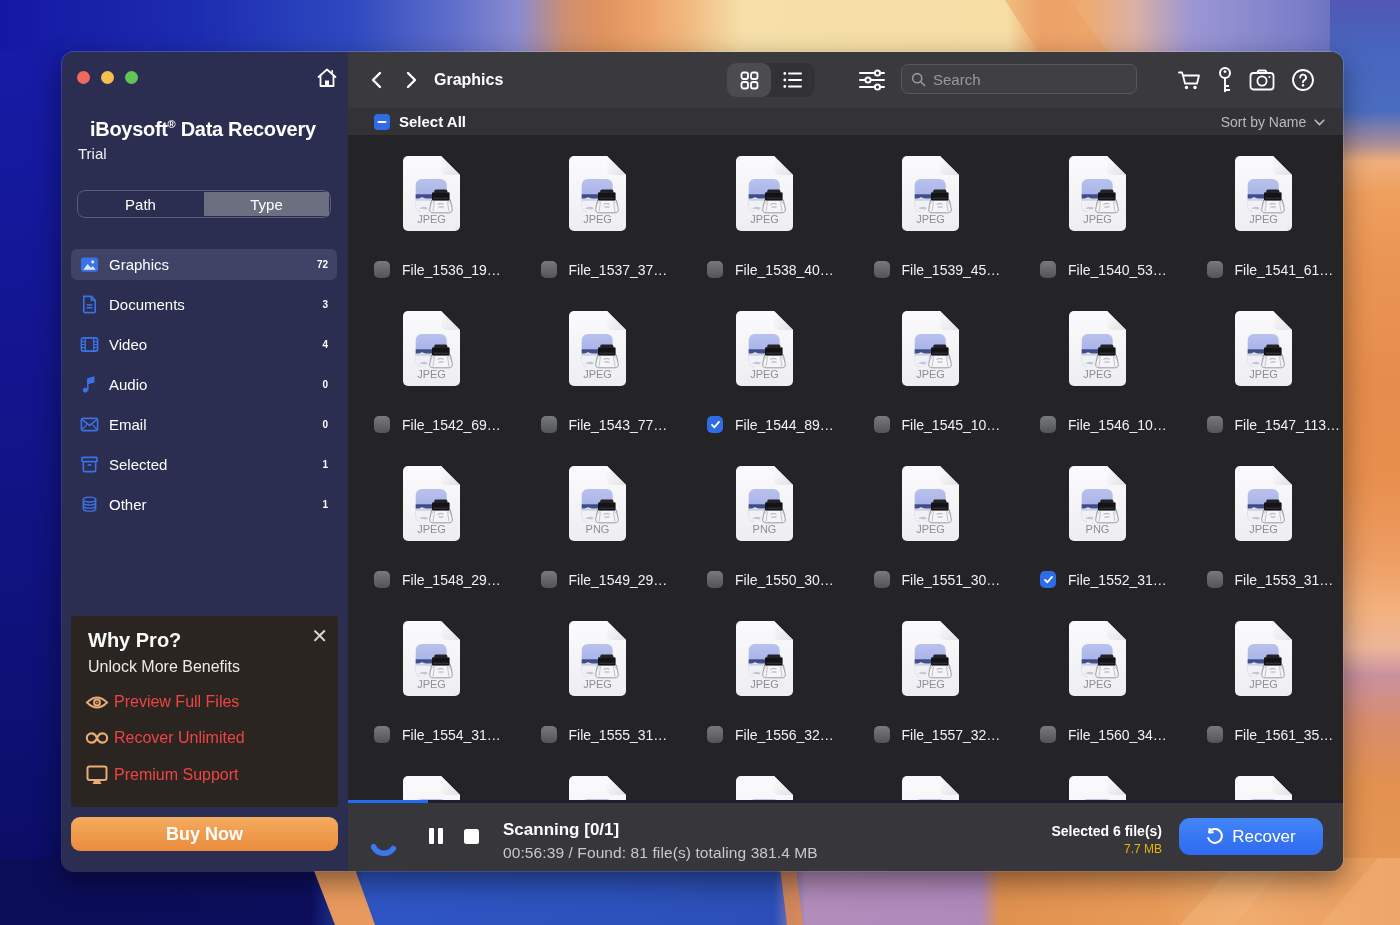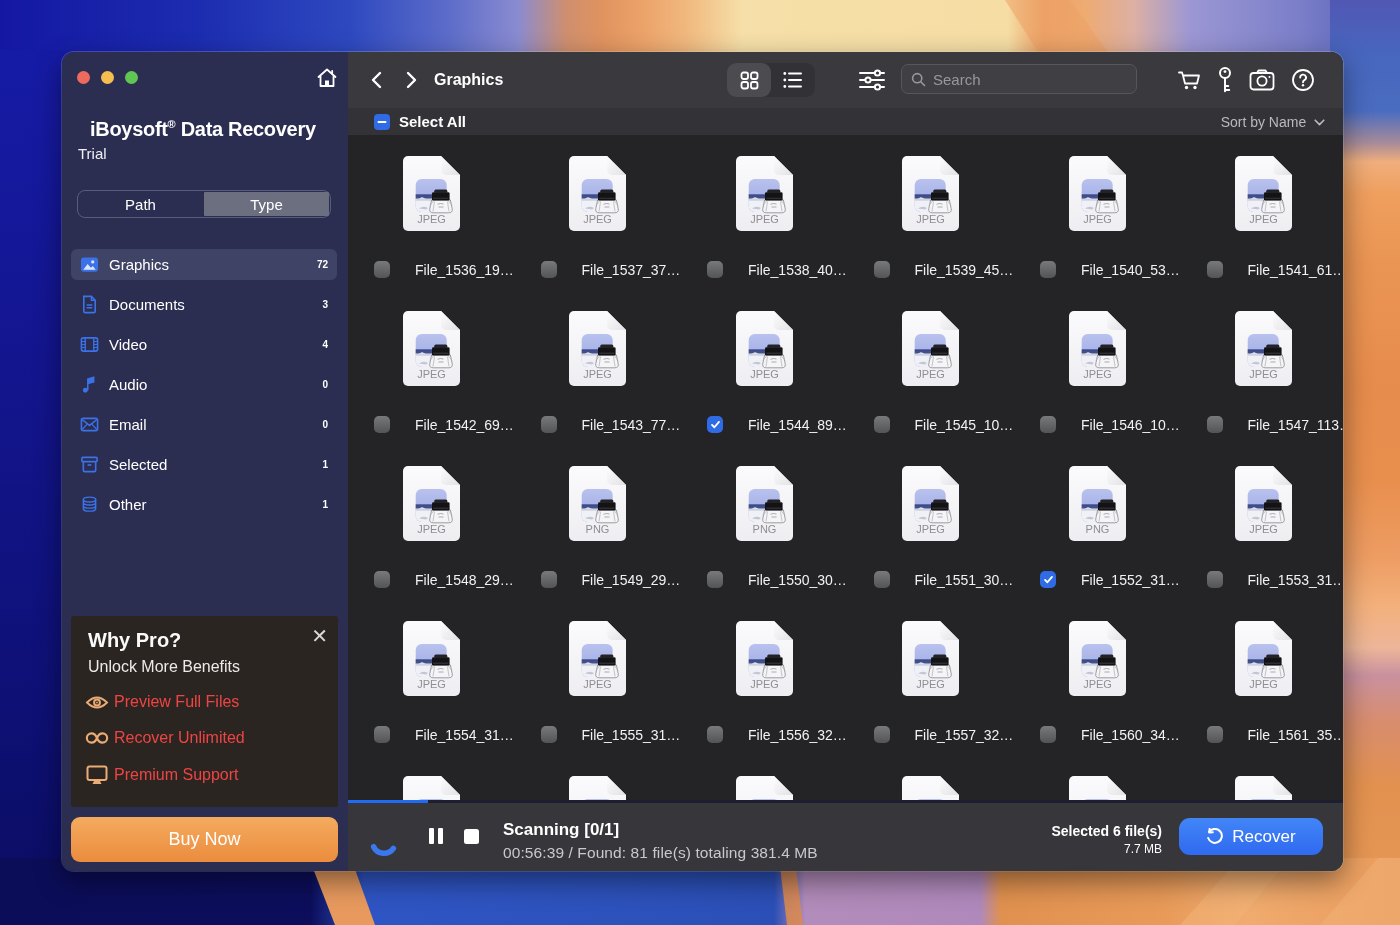--- a/index.html
+++ b/index.html
@@ -23,23 +23,23 @@
 .nrow.sel{background:#3f4366}
 .nico{width:19px;height:19px;margin-left:9px;display:flex}
 .nlab{margin-left:10px;font-size:15px}
 .ncnt{margin-left:auto;margin-right:9px;font-size:10px;font-weight:bold}
 .pro{position:absolute;left:9px;top:564px;width:267px;height:191px;background:#2a2521;border-radius:3px;color:#fff}
 .pro .h1{position:absolute;left:17px;top:13px;font-size:20px;font-weight:bold;color:#fafafa}
 .pro .h2{position:absolute;left:17px;top:42px;font-size:16px;color:#eceae8}
 .pro .x{position:absolute;right:10px;top:8px;font-size:20px;color:#d8d8d8}
 .pitem{position:absolute;left:14px;display:flex;align-items:center;gap:5px;font-size:16px;color:#ef4444}
 .pico{width:24px;display:flex;justify-content:center;flex:none}
-.buy{position:absolute;left:9px;top:765px;width:267px;height:45px;border-radius:9px;
+.buy{position:absolute;left:9px;top:765px;width:267px;height:34px;border-radius:9px;
  background:linear-gradient(180deg,#f4ab5e,#eb8c3e);display:flex;align-items:center;justify-content:center;
- color:#fff;font-size:18px;font-weight:normal}
+ color:#fff;font-size:18px;font-weight:bold}
 
 .toolbar{position:absolute;left:0;top:0;width:100%;height:56px;background:#3a3a3e}
 .tb-back{position:absolute;left:20px;top:18px}
 .tb-fwd{position:absolute;left:54px;top:18px}
 .tb-title{position:absolute;left:86px;top:19px;color:#fff;font-size:16px;font-weight:bold}
 .vt{position:absolute;left:379px;top:11px;width:88px;height:34px;background:#323236;border-radius:9px;display:flex}
 .vt div{flex:1;display:flex;align-items:center;justify-content:center}
 .vt .on{background:#4b4b50;border-radius:9px}
 .sliders{position:absolute;left:511px;top:17px}
 .search{position:absolute;left:553px;top:12px;width:236px;height:30px;background:#3f3f44;border:1px solid #56565b;border-radius:7px;display:flex;align-items:center;color:#98989d;font-size:15px}
@@ -50,21 +50,21 @@
 .selcb{width:16px;height:16px;border-radius:4px;background:#2e6be5;margin-left:26px;display:flex;align-items:center;justify-content:center}
 .selbar .t{color:#fff;font-size:15px;font-weight:bold;margin-left:9px}
 .sort{margin-left:auto;margin-right:18px;color:#b9b9be;font-size:14px}
 
 .grid{position:absolute;left:0;top:83px;width:100%;height:666px;overflow:hidden}
 .cell{position:absolute;width:166px}
 .icon{display:flex;justify-content:center}
 .lab{position:absolute;left:0;top:105px;width:100%;display:flex;align-items:center}
 .cb{width:16px;height:17px;border-radius:5px;background:linear-gradient(180deg,#77797b,#525456);margin-left:26px;flex:none}
 .cb.on{background:#2e6be5;display:flex;align-items:center;justify-content:center}
-.nm{color:#f2f2f4;font-size:14px;margin-left:25px;white-space:nowrap}
+.nm{color:#f2f2f4;font-size:14px;margin-left:12px;white-space:nowrap}
 
 .bbar{position:absolute;left:0;top:751px;width:100%;height:68px;background:#37373b}
 </style></head><body>
 <svg class="wall" width="1400" height="925" viewBox="0 0 1400 925" preserveAspectRatio="none">
 <defs>
  <linearGradient id="wbase" x1="0" y1="0" x2="1" y2="0">
   <stop offset="0" stop-color="#1417a2"></stop>
         <stop offset="0.14" stop-color="#1c2cb0"></stop>
   <stop offset="0.25" stop-color="#2e49c0"></stop>
         <stop offset="0.32" stop-color="#5c6cc9"></stop>
@@ -1664,21 +1664,21 @@
           <path d="M4.6,19.7 A11.5,11.5 0 0 0 24.4,21.4" fill="none" stroke="#3b77ee" stroke-width="5.5" stroke-linecap="round"></path>
         </svg>
    <div style="position:absolute;left:81px;top:25px;display:flex;gap:4.5px">
           <span style="width:4.5px;height:16px;background:#fff;border-radius:1px"></span>
           <span style="width:4.5px;height:16px;background:#fff;border-radius:1px"></span>
         </div>
    <div style="position:absolute;left:116px;top:26px;width:15px;height:15px;background:#fff;border-radius:2.5px"></div>
    <div style="position:absolute;left:155px;top:17px;color:#fff;font-size:17px;font-weight:bold">Scanning [0/1]</div>
    <div style="position:absolute;left:155px;top:41px;color:#c9c9cd;font-size:15.5px;letter-spacing:0.1px">00:56:39 / Found: 81 file(s) totaling 381.4 MB</div>
    <div style="position:absolute;right:181px;top:20px;color:#fff;font-size:14px;font-weight:bold">Selected 6 file(s)</div>
-   <div style="position:absolute;right:181px;top:39px;color:#ffffff;font-size:12px">7.7 MB</div>
+   <div style="position:absolute;right:181px;top:39px;color:#eab308;font-size:12px">7.7 MB</div>
    <div style="position:absolute;right:20px;top:15px;width:144px;height:37px;border-radius:11px;background:linear-gradient(180deg,#4285f7,#2f6af0);display:flex;align-items:center;justify-content:center;gap:9px;color:#fff;font-size:17px">
      <svg width="17" height="17" viewBox="0 0 17 17">
             <path d="M3.2,3.8 A7,7 0 1 1 2.2,10" fill="none" stroke="#fff" stroke-width="2" stroke-linecap="round"></path>
             <path d="M3.6,0.8 L3.2,4.4 L6.8,4.2" fill="none" stroke="#fff" stroke-width="2" stroke-linecap="round" stroke-linejoin="round"></path>
           </svg>
      Recover</div>
   </div>
  </div>
 </div>
 </body></html>

